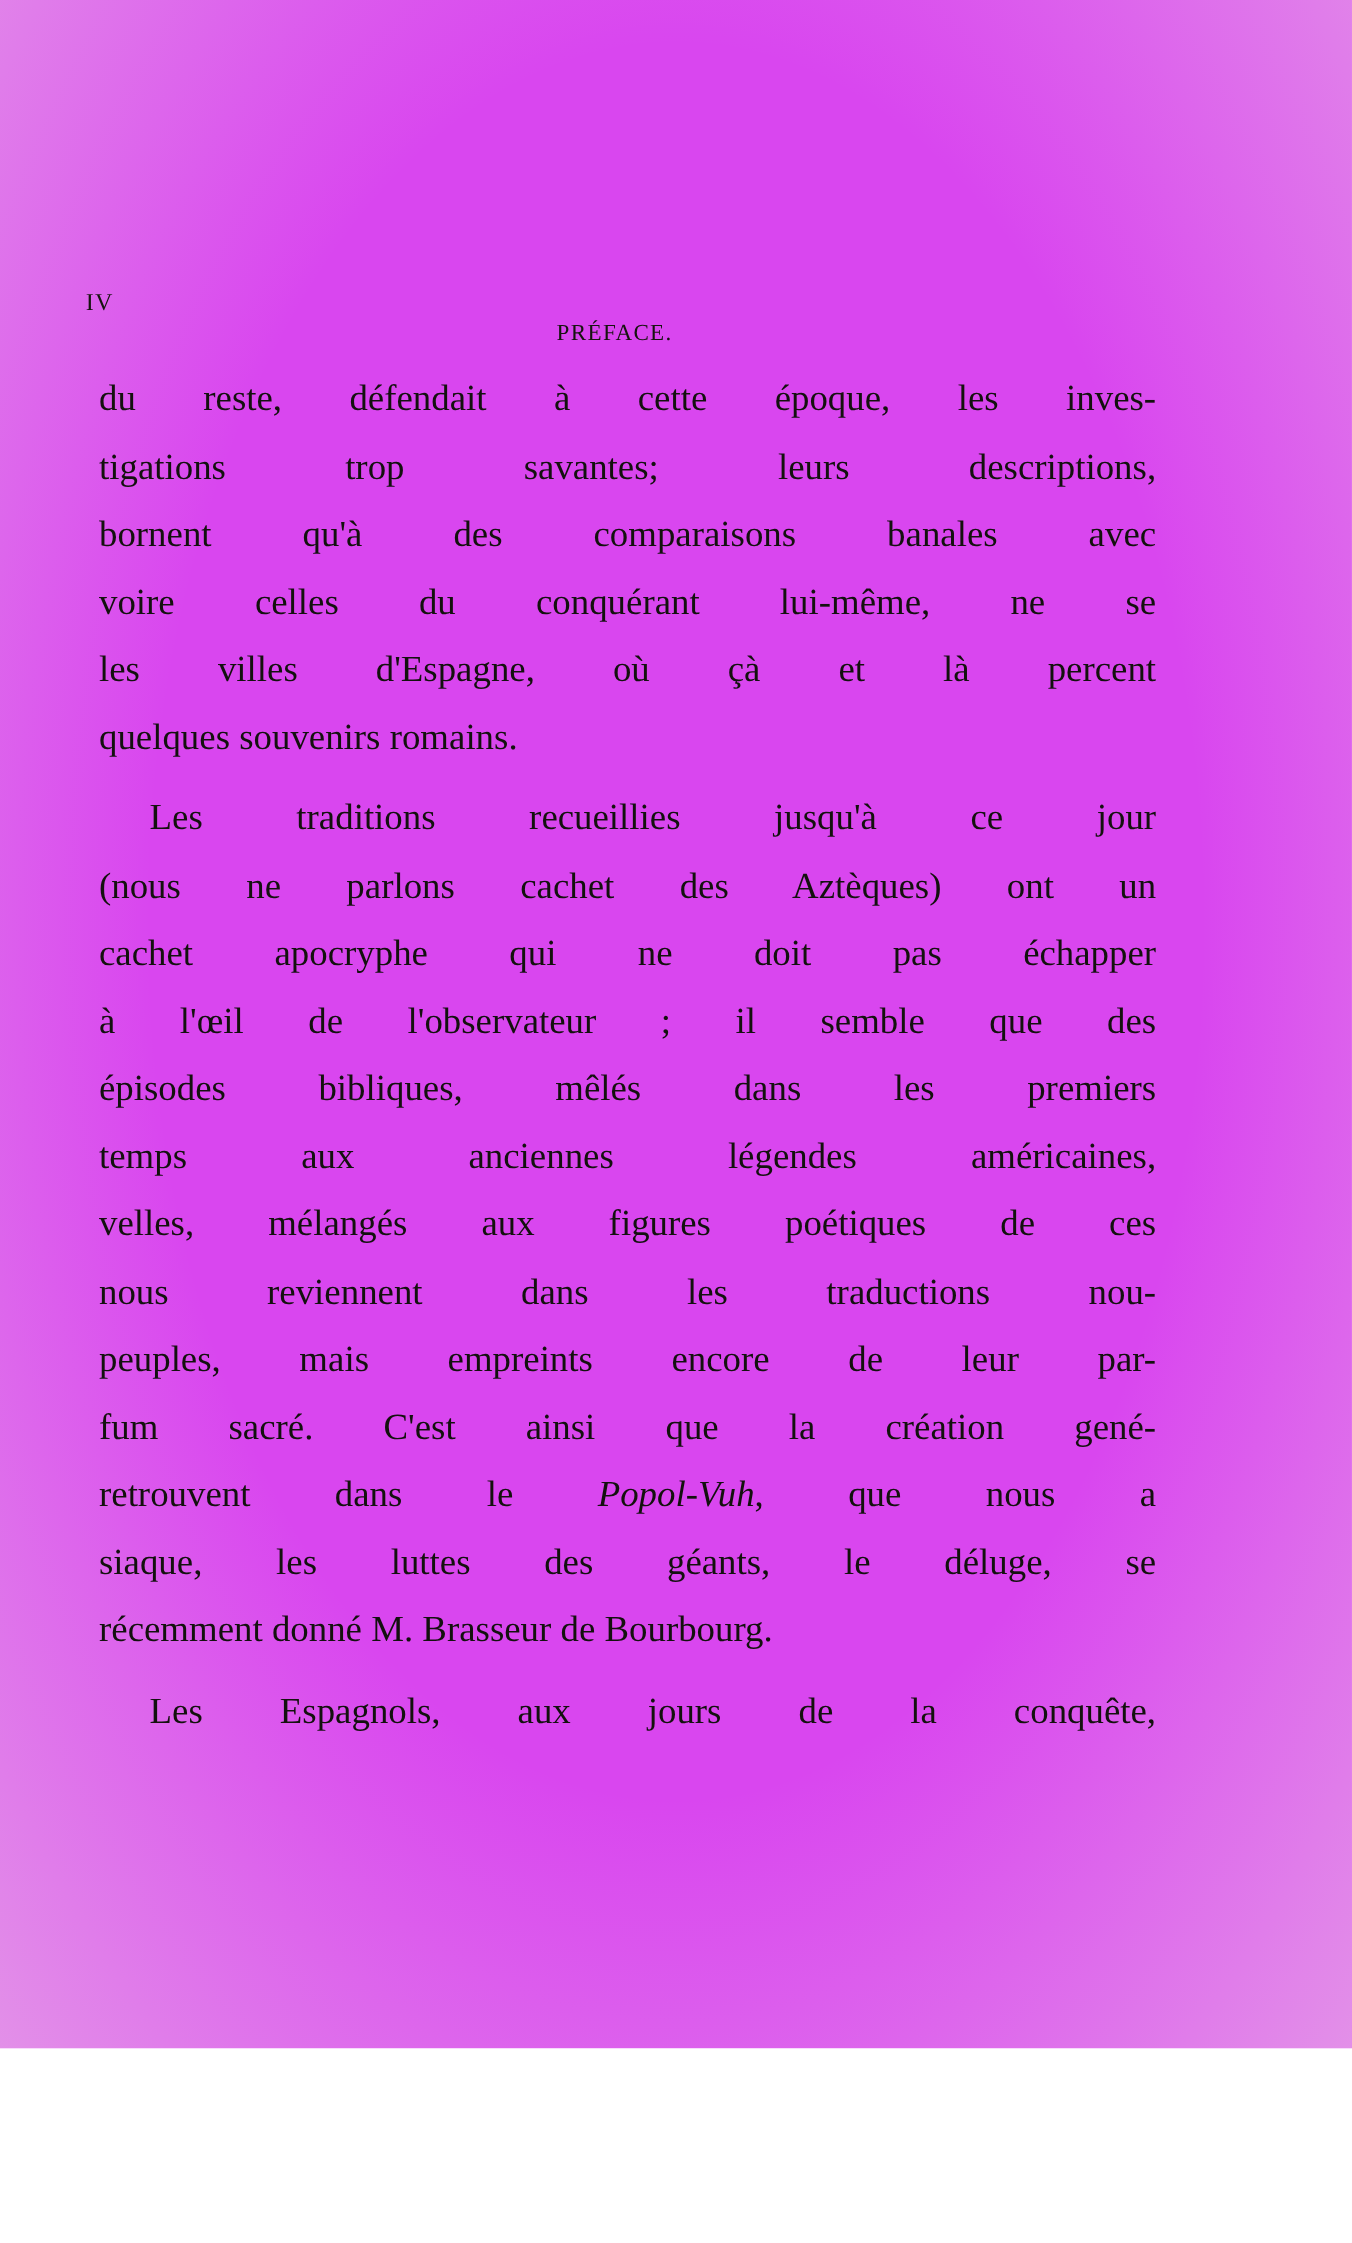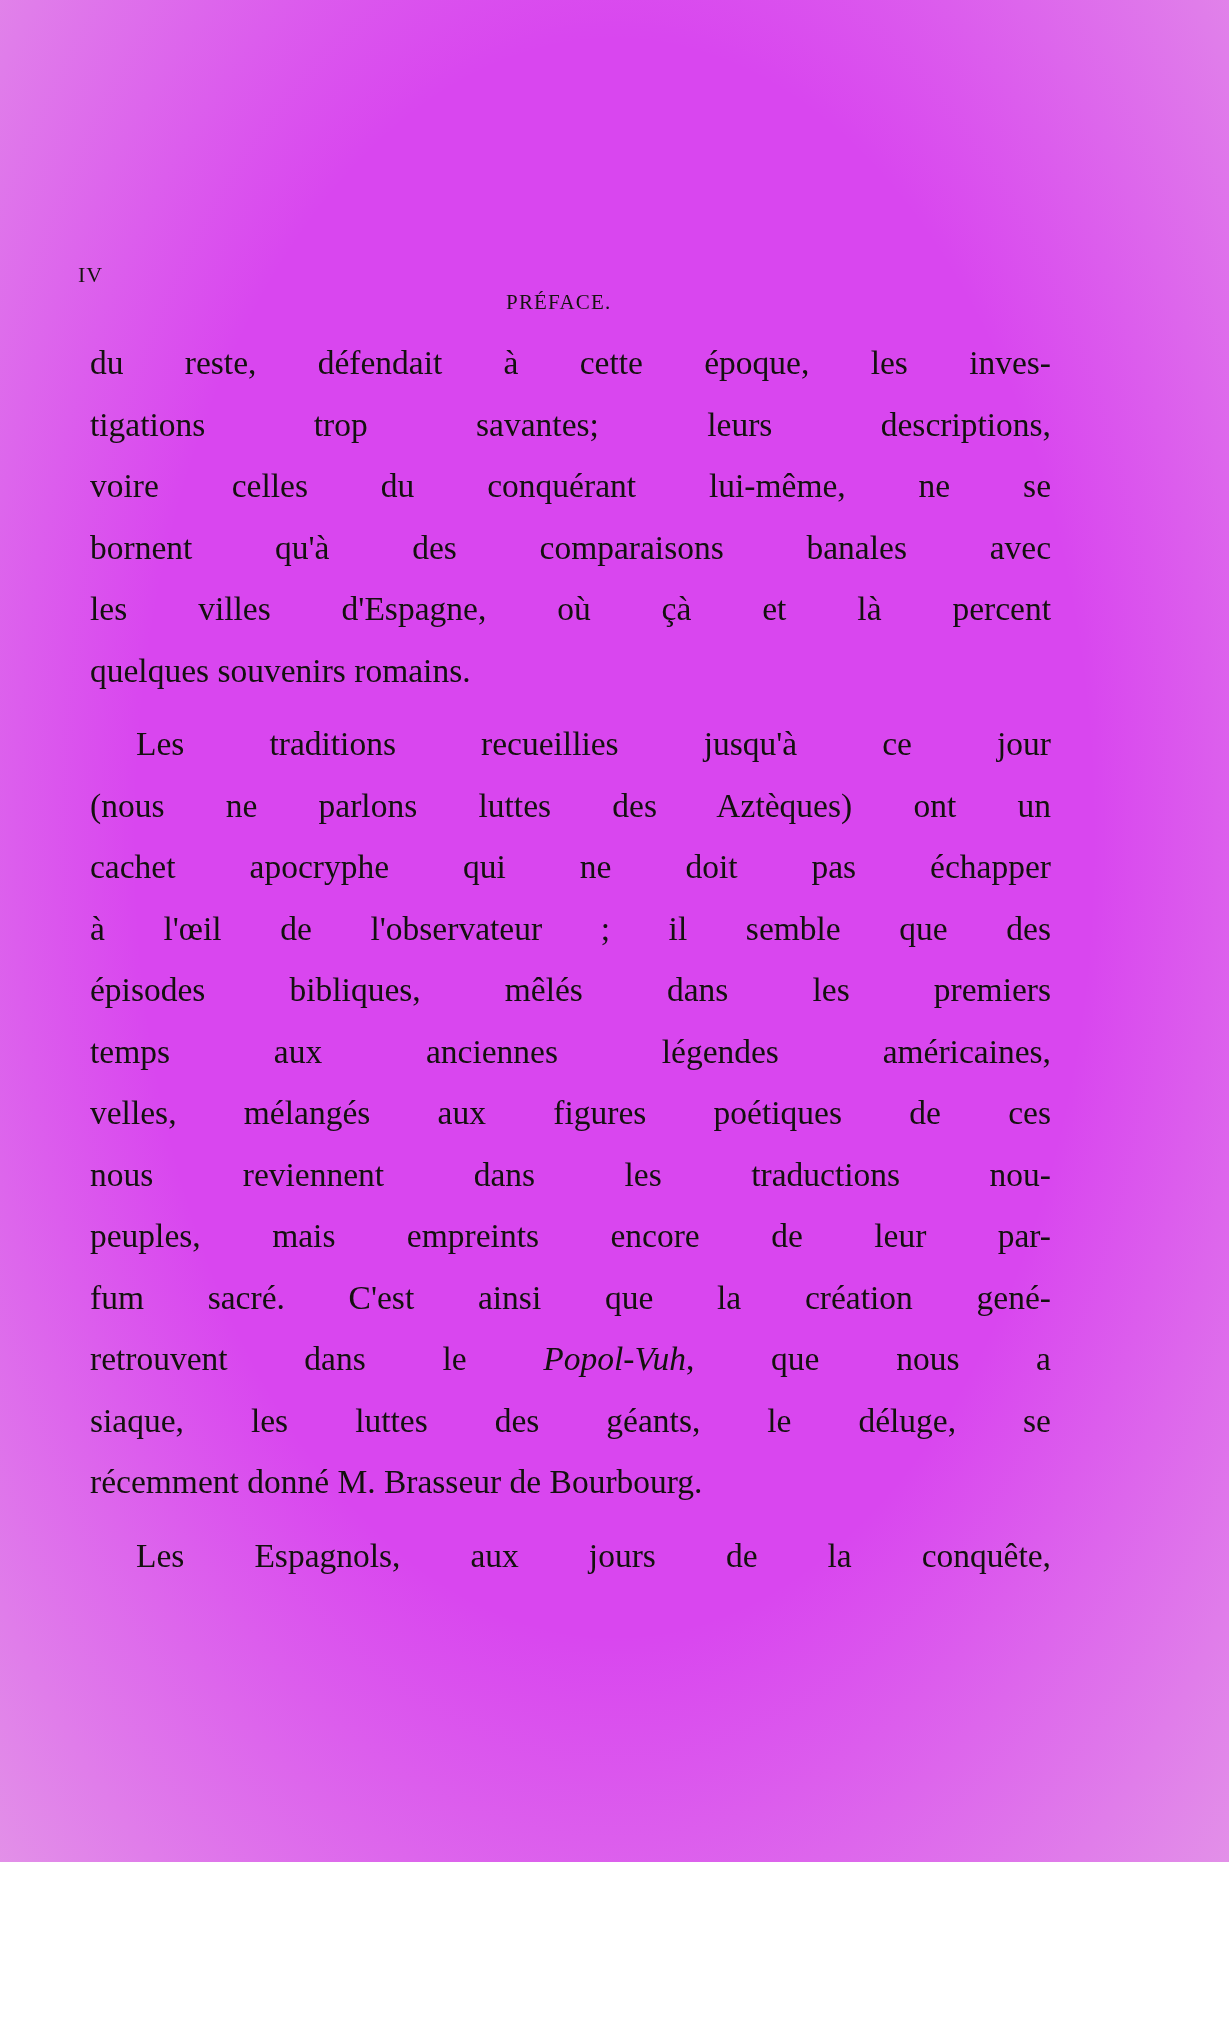--- a/index.html
+++ b/index.html
@@ -96,29 +96,29 @@
   <div class="header">
     <span class="folio">IV</span>
     <span class="running-title">PRÉFACE.</span>
   </div>
 
   <div class="body-block">
 
     <p class="para">
       <span class="line just">du reste, défendait à cette époque, les inves-</span>
       <span class="line just">tigations trop savantes; leurs descriptions,</span>
+      <span class="line just">bornent qu'à des comparaisons banales avec</span>
       <span class="line just">voire celles du conquérant lui-même, ne se</span>
-      <span class="line just">bornent qu'à des comparaisons banales avec</span>
       <span class="line just">les villes d'Espagne, où çà et là percent</span>
       <span class="line last">quelques souvenirs romains.</span>
     </p>
 
     <p class="para">
       <span class="line just" style="padding-left:46px">Les traditions recueillies jusqu'à ce jour</span>
-      <span class="line just">(nous ne parlons luttes des Aztèques) ont un</span>
+      <span class="line just">(nous ne parlons cachet des Aztèques) ont un</span>
       <span class="line just">cachet apocryphe qui ne doit pas échapper</span>
       <span class="line just">à l'œil de l'observateur ; il semble que des</span>
       <span class="line just">épisodes bibliques, mêlés dans les premiers</span>
       <span class="line just">temps aux anciennes légendes américaines,</span>
       <span class="line just">velles, mélangés aux figures poétiques de ces</span>
       <span class="line just">nous reviennent dans les traductions nou-</span>
       <span class="line just">peuples, mais empreints encore de leur par-</span>
       <span class="line just">fum sacré. C'est ainsi que la création gené-</span>
       <span class="line just"><span>retrouvent dans le </span><em class="work">Popol-Vuh</em><span>, que nous a</span></span>
       <span class="line just">siaque, les luttes des géants, le déluge, se</span>

